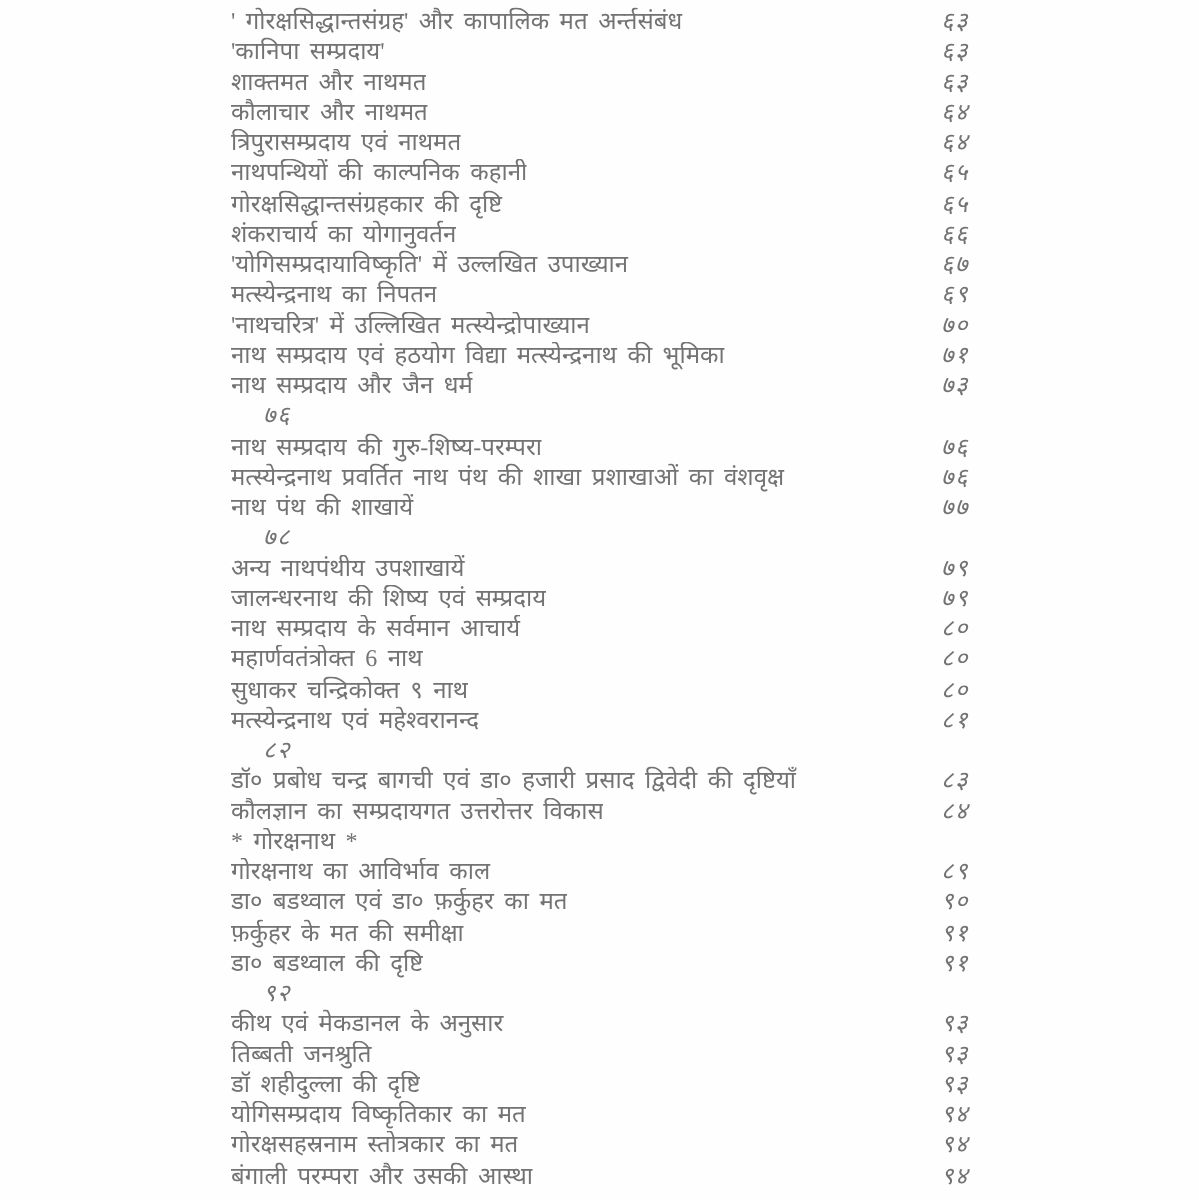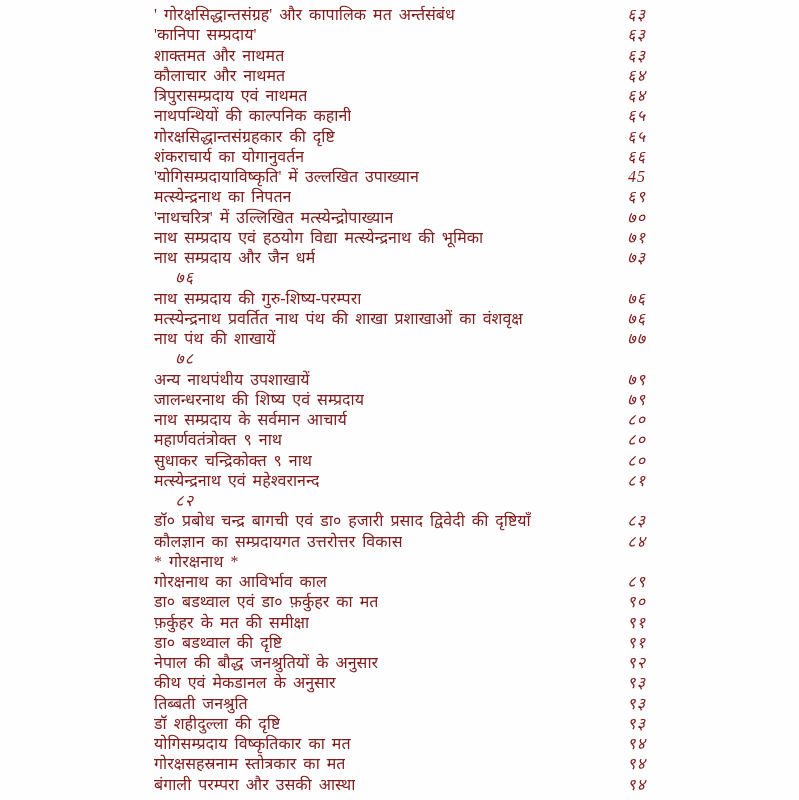--- a/index.html
+++ b/index.html
@@ -9,21 +9,21 @@
     width: 799px;
     height: 800px;
     overflow: hidden;
   }
   .scan-page {
     position: relative;
     width: 799px;
     height: 800px;
     background: #fefefe;
     font-family: "Liberation Serif", "DejaVu Serif", serif;
-    color: #7f1d1d;
+    color: #737373;
   }
   .toc-list {
     position: absolute;
     left: 154px;
     top: 5px;
     width: 492px;
   }
   .toc-row {
     display: flex;
     justify-content: space-between;
@@ -88,21 +88,21 @@
     <span class="toc-page">६५</span>
   </div>
 
   <div class="toc-row">
     <span class="toc-title">शंकराचार्य का योगानुवर्तन</span>
     <span class="toc-page">६६</span>
   </div>
 
   <div class="toc-row">
     <span class="toc-title">'योगिसम्प्रदायाविष्कृति' में उल्लखित उपाख्यान</span>
-    <span class="toc-page">45</span>
+    <span class="toc-page">६७</span>
   </div>
 
   <div class="toc-row">
     <span class="toc-title">मत्स्येन्द्रनाथ का निपतन</span>
     <span class="toc-page">६९</span>
   </div>
 
   <div class="toc-row">
     <span class="toc-title">'नाथचरित्र' में उल्लिखित मत्स्येन्द्रोपाख्यान</span>
     <span class="toc-page">७०</span>
@@ -150,21 +150,21 @@
     <span class="toc-title">जालन्धरनाथ की शिष्य एवं सम्प्रदाय</span>
     <span class="toc-page">७९</span>
   </div>
 
   <div class="toc-row">
     <span class="toc-title">नाथ सम्प्रदाय के सर्वमान आचार्य</span>
     <span class="toc-page">८०</span>
   </div>
 
   <div class="toc-row">
-    <span class="toc-title">महार्णवतंत्रोक्त  ९  नाथ</span>
+    <span class="toc-title">महार्णवतंत्रोक्त  6  नाथ</span>
     <span class="toc-page">८०</span>
   </div>
 
   <div class="toc-row">
     <span class="toc-title">सुधाकर चन्द्रिकोक्त ९ नाथ</span>
     <span class="toc-page">८०</span>
   </div>
 
   <div class="toc-row">
     <span class="toc-title">मत्स्येन्द्रनाथ एवं महेश्वरानन्द</span>
@@ -204,21 +204,20 @@
     <span class="toc-title">फ़र्कुहर के मत की समीक्षा</span>
     <span class="toc-page">९१</span>
   </div>
 
   <div class="toc-row">
     <span class="toc-title">डा० बडथ्वाल की दृष्टि</span>
     <span class="toc-page">९१</span>
   </div>
 
   <div class="toc-row">
-    <span class="toc-title">नेपाल की बौद्ध जनश्रुतियों के अनुसार</span>
     <span class="toc-page">९२</span>
   </div>
 
   <div class="toc-row">
     <span class="toc-title">कीथ एवं मेकडानल के अनुसार</span>
     <span class="toc-page">९३</span>
   </div>
 
   <div class="toc-row">
     <span class="toc-title">तिब्बती जनश्रुति</span>

